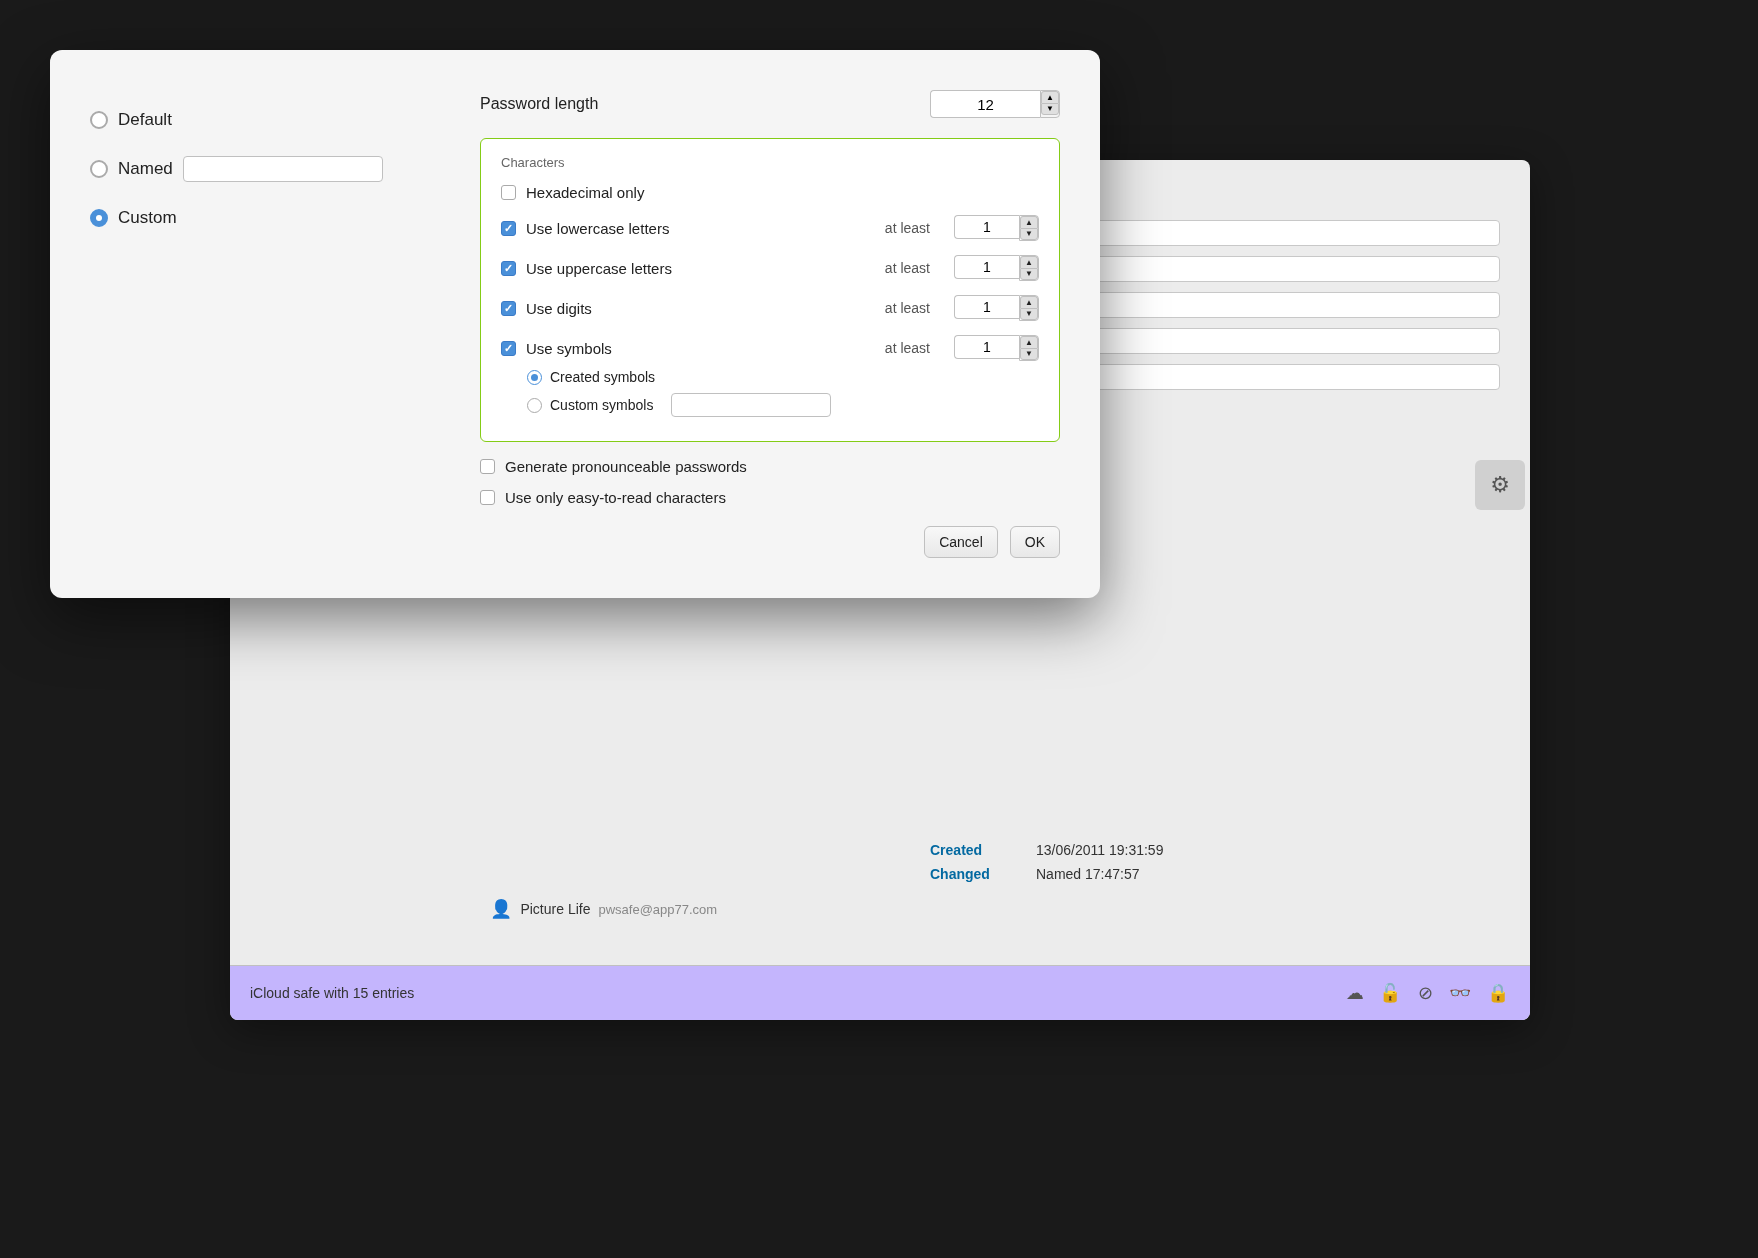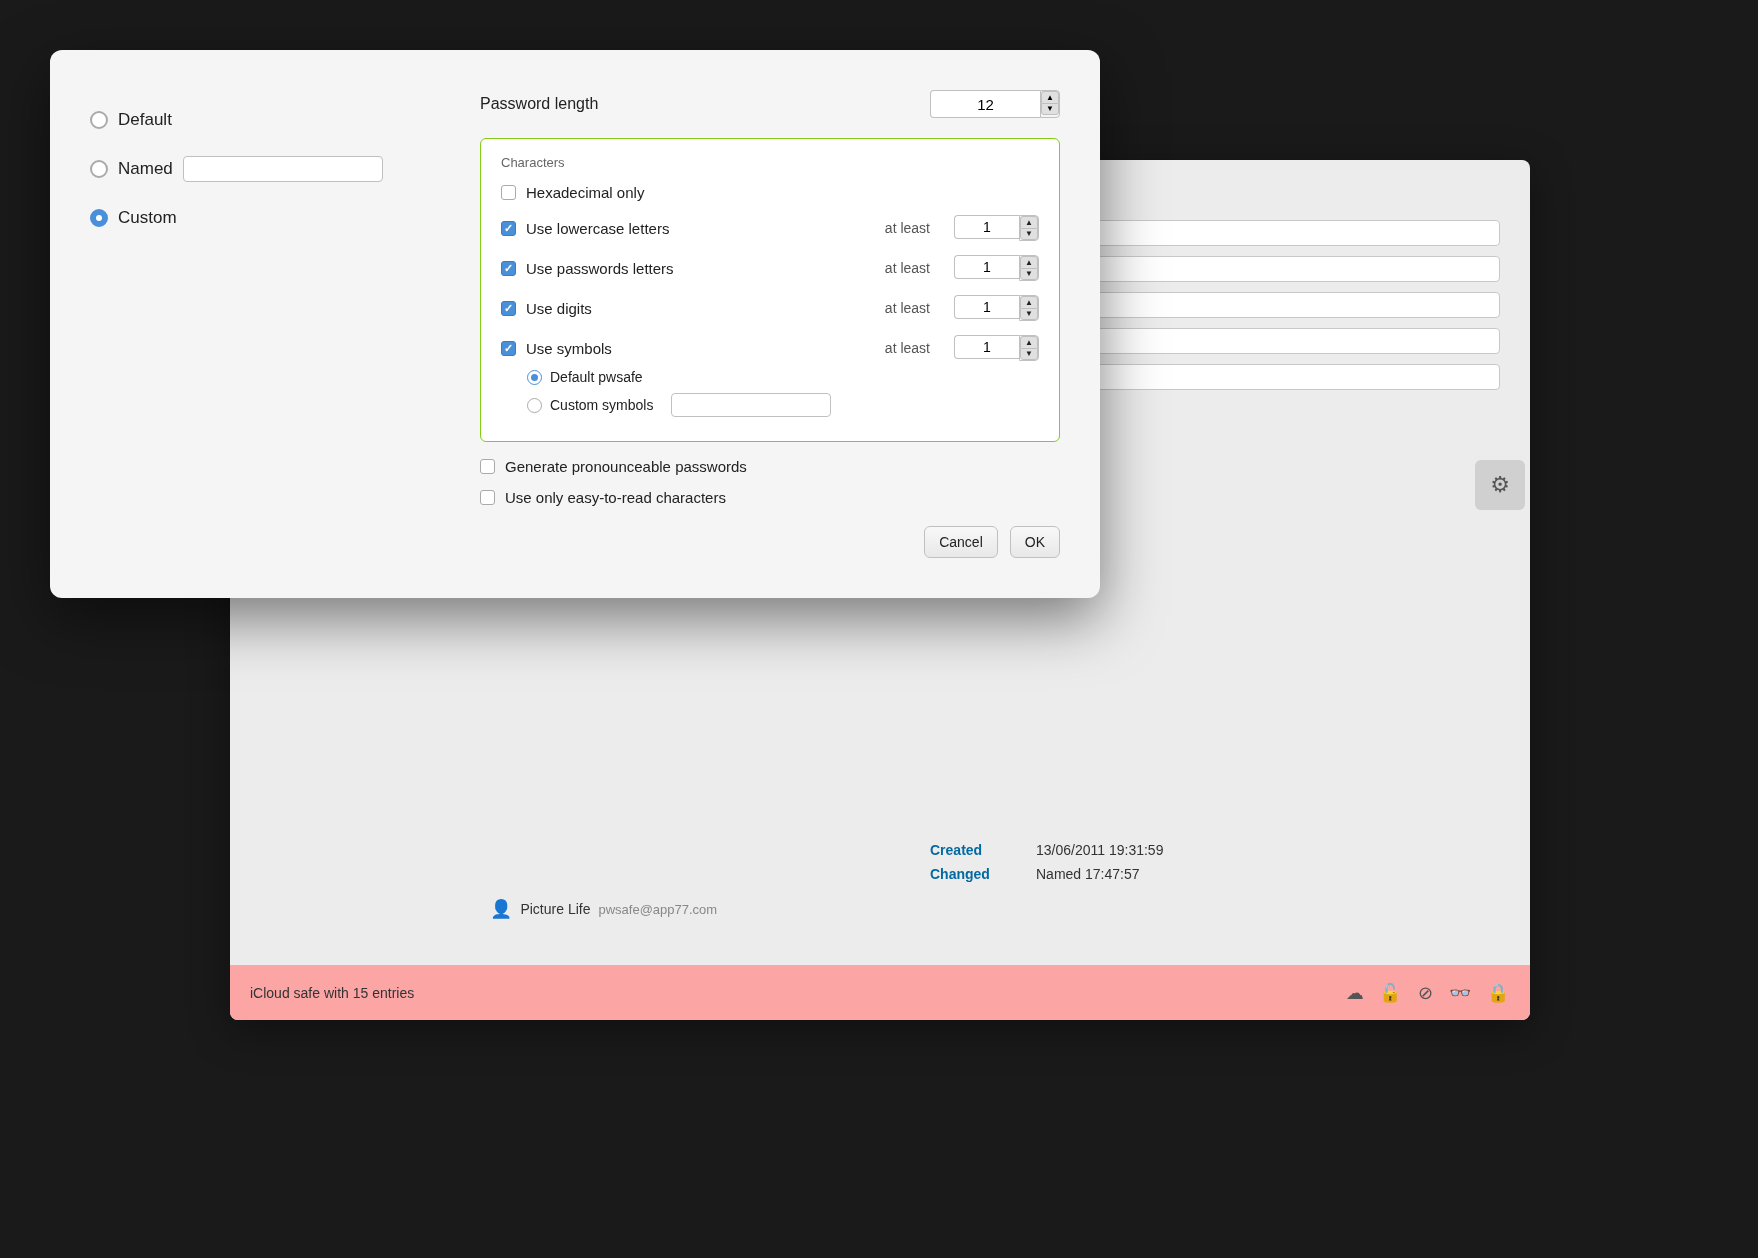--- a/index.html
+++ b/index.html
@@ -27,21 +27,21 @@
       overflow: hidden;
     }
 
     
     .status-bar {
       position: absolute;
       bottom: 0;
       left: 0;
       right: 0;
       height: 55px;
-      background: #fca5a5;
+      background: #c4b5fd;
       border-top: 1px solid #c0c0c0;
       display: flex;
       align-items: center;
       padding: 0 20px;
       justify-content: space-between;
     }
 
     .status-text {
       font-size: 14px;
       color: #333;
@@ -539,21 +539,21 @@
                 <div class="stepper-down">▼</div>
               </div>
             </div>
           </div>
         </div>
       </div>
 
       <div class="char-option">
         <div class="char-option-row">
           <div class="checkbox checked"></div>
-          <span class="char-label">Use passwords letters</span>
+          <span class="char-label">Use uppercase letters</span>
           <div class="at-least-row">
             <span class="at-least-label">at least</span>
             <div class="input-with-stepper">
               <input class="at-least-input" type="text" value="1" style="">
               <div class="stepper">
                 <div class="stepper-up">▲</div>
                 <div class="stepper-down">▼</div>
               </div>
             </div>
           </div>
@@ -589,21 +589,21 @@
                 <div class="stepper-up">▲</div>
                 <div class="stepper-down">▼</div>
               </div>
             </div>
           </div>
         </div>
 
         <div class="symbols-sub">
           <div class="sub-radio">
             <div class="sub-radio-btn selected"></div>
-            <span>Default pwsafe</span>
+            <span>Created symbols</span>
           </div>
           <div class="sub-radio" style="align-items:center;">
             <div class="sub-radio-btn"></div>
             <span>Custom symbols</span>
             <div class="custom-symbols-input"></div>
           </div>
         </div>
       </div>
 
     </div>

